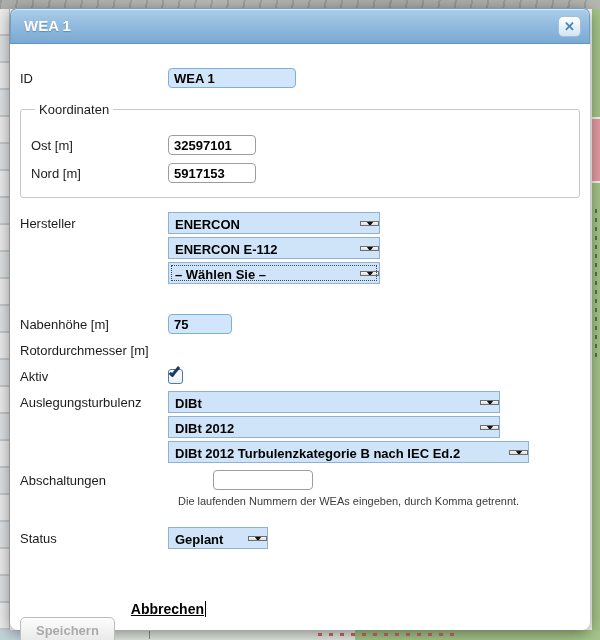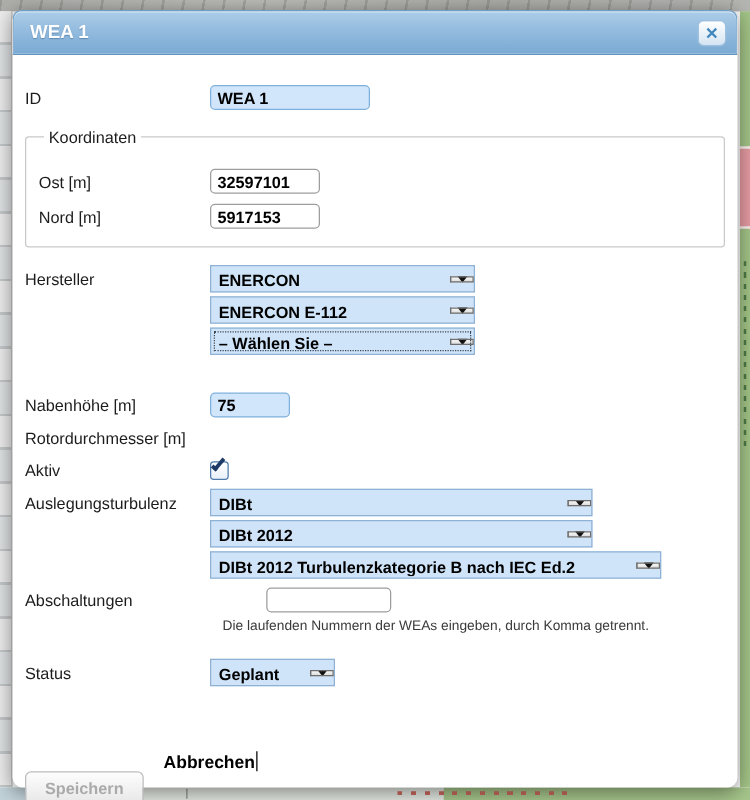--- a/index.html
+++ b/index.html
@@ -62,21 +62,21 @@
   .select { display:flex; align-items:center; height:22px; background:#cfe4f9;
     border:1px solid #8fb2d4; cursor:pointer; }
   .sel-txt { flex:1; padding:3px 6px 0 6px; font-size:13px; font-weight:700; color:#000;
     white-space:nowrap; overflow:hidden; }
   .sel-btn { width:19px; flex:0 0 19px; background:linear-gradient(#ffffff,#d6d6d6);
     border-left:1px solid #8a8a8a; outline:1px solid #6e6e6e; outline-offset:-1px;
     display:flex; align-items:center; justify-content:center; }
   .tri { width:0; height:0; border-left:4px solid transparent; border-right:4px solid transparent;
     border-top:5px solid #111; }
   .select.focused { outline:1px dotted #3c4a5a; outline-offset:-4px; }
-  .w212{width:212px} .w355{width:306px} .w361{width:361px} .wsel100{width:100px}
+  .w212{width:212px} .w355{width:332px} .w361{width:361px} .wsel100{width:100px}
 
   .row-id { margin-top:16px; }
   .row-hersteller { margin-top:14px; align-items:flex-start; }
   .row-hersteller .lbl { padding-top:4px; }
   .row-naben { margin-top:30px; }
   .row-rotor { margin-top:9px; }
   .row-aktiv { margin-top:11px; }
   .row-ausleg { margin-top:7px; align-items:flex-start; }
   .row-ausleg .lbl { padding-top:4px; }
   .row-absch { margin-top:7px;gap:45px; }
@@ -86,21 +86,21 @@
   .checkbox { position:relative; width:15px; height:15px; background:linear-gradient(#fff,#e9f1f8);
     border:1px solid #4d79ab; border-radius:3px; cursor:pointer; }
   .check-mark { position:absolute; left:3px; top:-5px; width:5px; height:12px;
     border-right:3px solid #1d3a66; border-bottom:3px solid #1d3a66; transform:rotate(40deg); }
 
   .actions { margin-top:24px; display:flex; align-items:center; }
   .btn-save { height:27px; padding:0 15px; border:1px solid #bcbcbc; border-radius:5px;
     background:linear-gradient(#fdfdfd,#e7e7e7); color:#aaa; font-family:"Liberation Sans",sans-serif;
     font-size:13px; font-weight:700;margin-top:44px; }
   .link-cancel { margin-left:16px; font-size:14px; font-weight:700; color:#000;
-    cursor:pointer; border-right:1px solid #000; padding-right:1px; }
+    text-decoration:underline; cursor:pointer; border-right:1px solid #000; padding-right:1px; }
 </style>
 </head>
 <body>
 
 <div class="map-top"></div>
 <div class="left-panel"></div>
 <div class="map-right">
   <div class="pink-area"></div>
   <div class="dashed-path"></div>
 </div>

